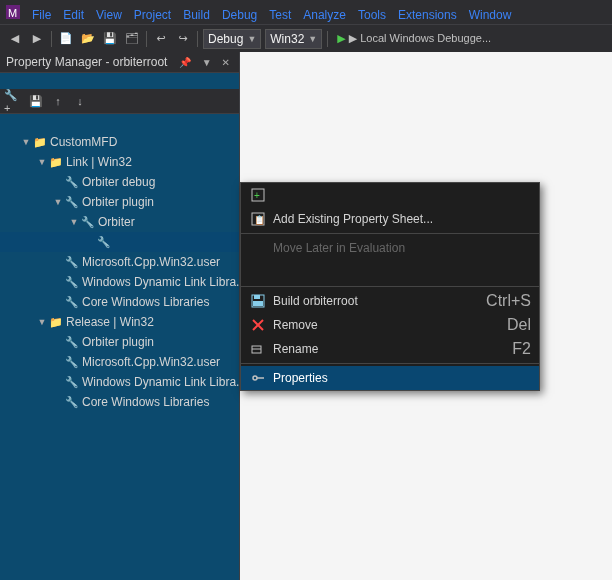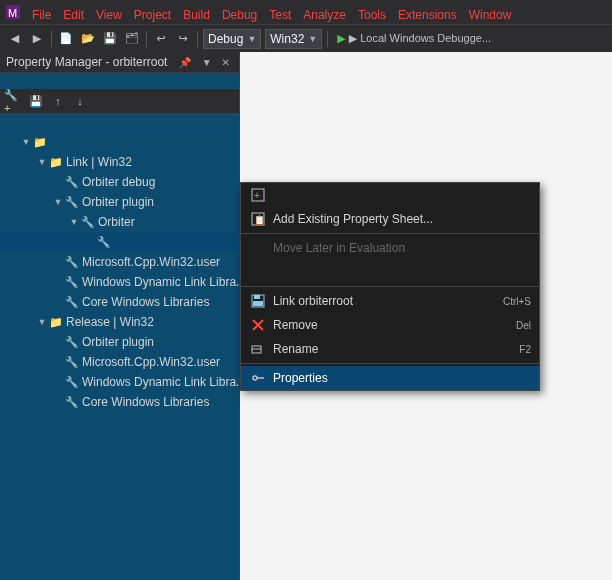--- a/index.html
+++ b/index.html
@@ -26,21 +26,21 @@
       height: 18px;
       margin-right: 4px;
       display: flex;
       align-items: center;
       justify-content: center;
     }
     .menu-item {
       padding: 2px 6px;
       cursor: pointer;
       font-size: 12px;
-      color: #ef4444;
+      color: #3b82f6;
       margin-top: 6px;
     }
 
     
     .toolbar {
       background: #2d2d30;
       height: 28px;
       display: flex;
       align-items: center;
       padding: 0 4px;
@@ -231,21 +231,21 @@
       margin-right: 6px;
       display: flex;
       align-items: center;
       justify-content: center;
       font-size: 11px;
       flex-shrink: 0;
     }
     .ctx-item-label { flex: 1; }
     .ctx-item-shortcut {
       color: #aaa;
-      font-size: 10px;
+      font-size: 16px;
       margin-left: 31px;
     }
     .ctx-separator {
       height: 1px;
       background: #454545;
       margin: 2px 0;
     }
     .icon-add { color: #4ec94e; }
     .icon-save { color: #87ceeb; }
   </style>
@@ -318,20 +318,21 @@
       <div class="pm-tool-btn">↑</div>
       <div class="pm-tool-btn">↓</div>
     </div>
 
     <div class="tree">
 
       <div class="tree-item">
         <span class="tree-indent"></span>
         <span class="tree-expand">▼</span>
         <span class="tree-icon icon-folder">📁</span>
+        <span class="tree-label">CustomMFD</span>
       </div>
 
       <div class="tree-item">
         <span class="tree-indent"></span>
         <span class="tree-indent"></span>
         <span class="tree-expand">▼</span>
         <span class="tree-icon icon-folder">📁</span>
         <span class="tree-label">Link | Win32</span>
       </div>
 
@@ -481,21 +482,21 @@
       <div class="ctx-separator"></div>
 
       <div class="ctx-item">
         <div class="ctx-item-icon icon-save">
           <svg width="14" height="14" viewBox="0 0 14 14">
             <rect x="1" y="1" width="12" height="12" fill="none" stroke="#87ceeb" stroke-width="1"></rect>
             <rect x="3" y="1" width="6" height="4" fill="#87ceeb"></rect>
             <rect x="2" y="7" width="10" height="5" fill="#87ceeb"></rect>
           </svg>
         </div>
-        <span class="ctx-item-label">Link orbiterroot</span>
+        <span class="ctx-item-label">Build orbiterroot</span>
         <span class="ctx-item-shortcut">Ctrl+S</span>
       </div>
 
       <div class="ctx-item">
         <div class="ctx-item-icon">
           <svg width="14" height="14" viewBox="0 0 14 14">
             <line x1="2" y1="2" x2="12" y2="12" stroke="#f44" stroke-width="2"></line>
             <line x1="12" y1="2" x2="2" y2="12" stroke="#f44" stroke-width="2"></line>
           </svg>
         </div>

